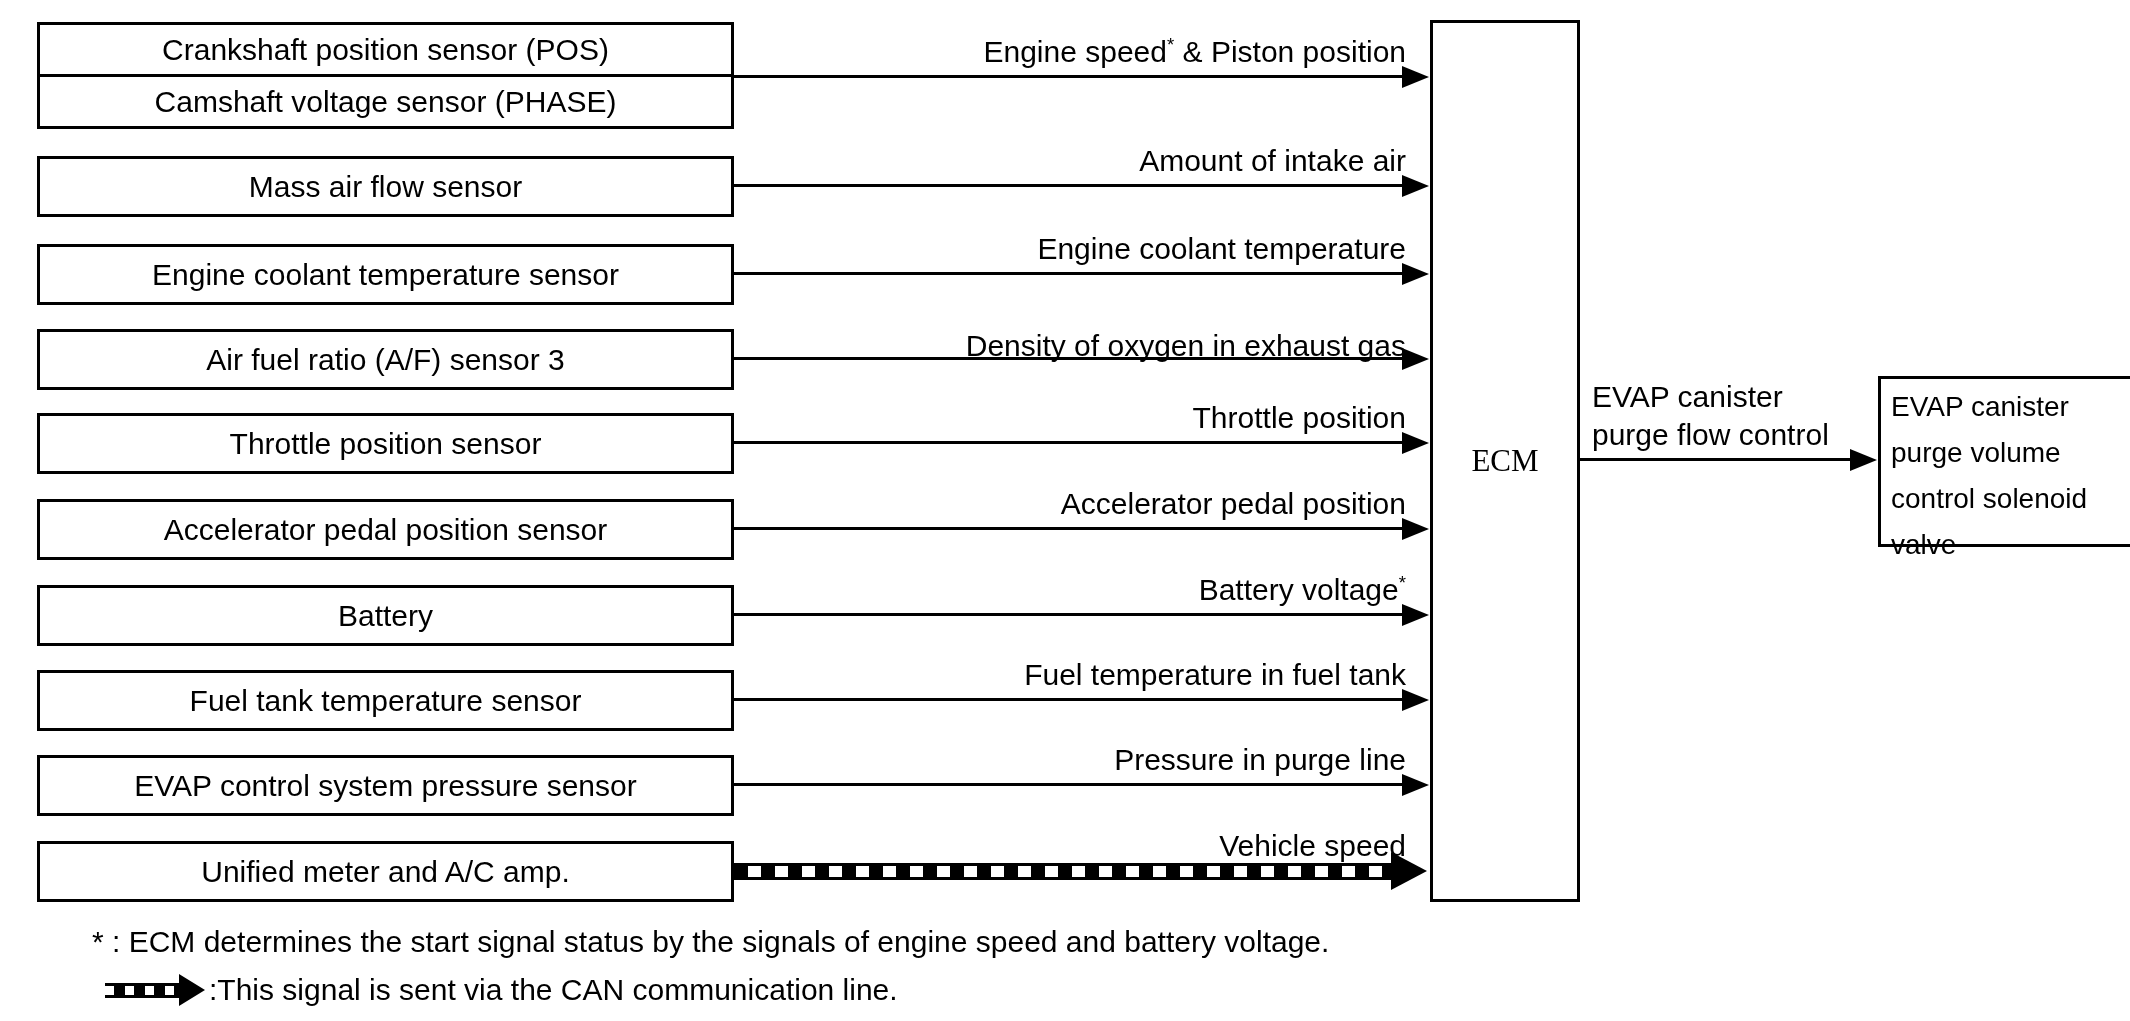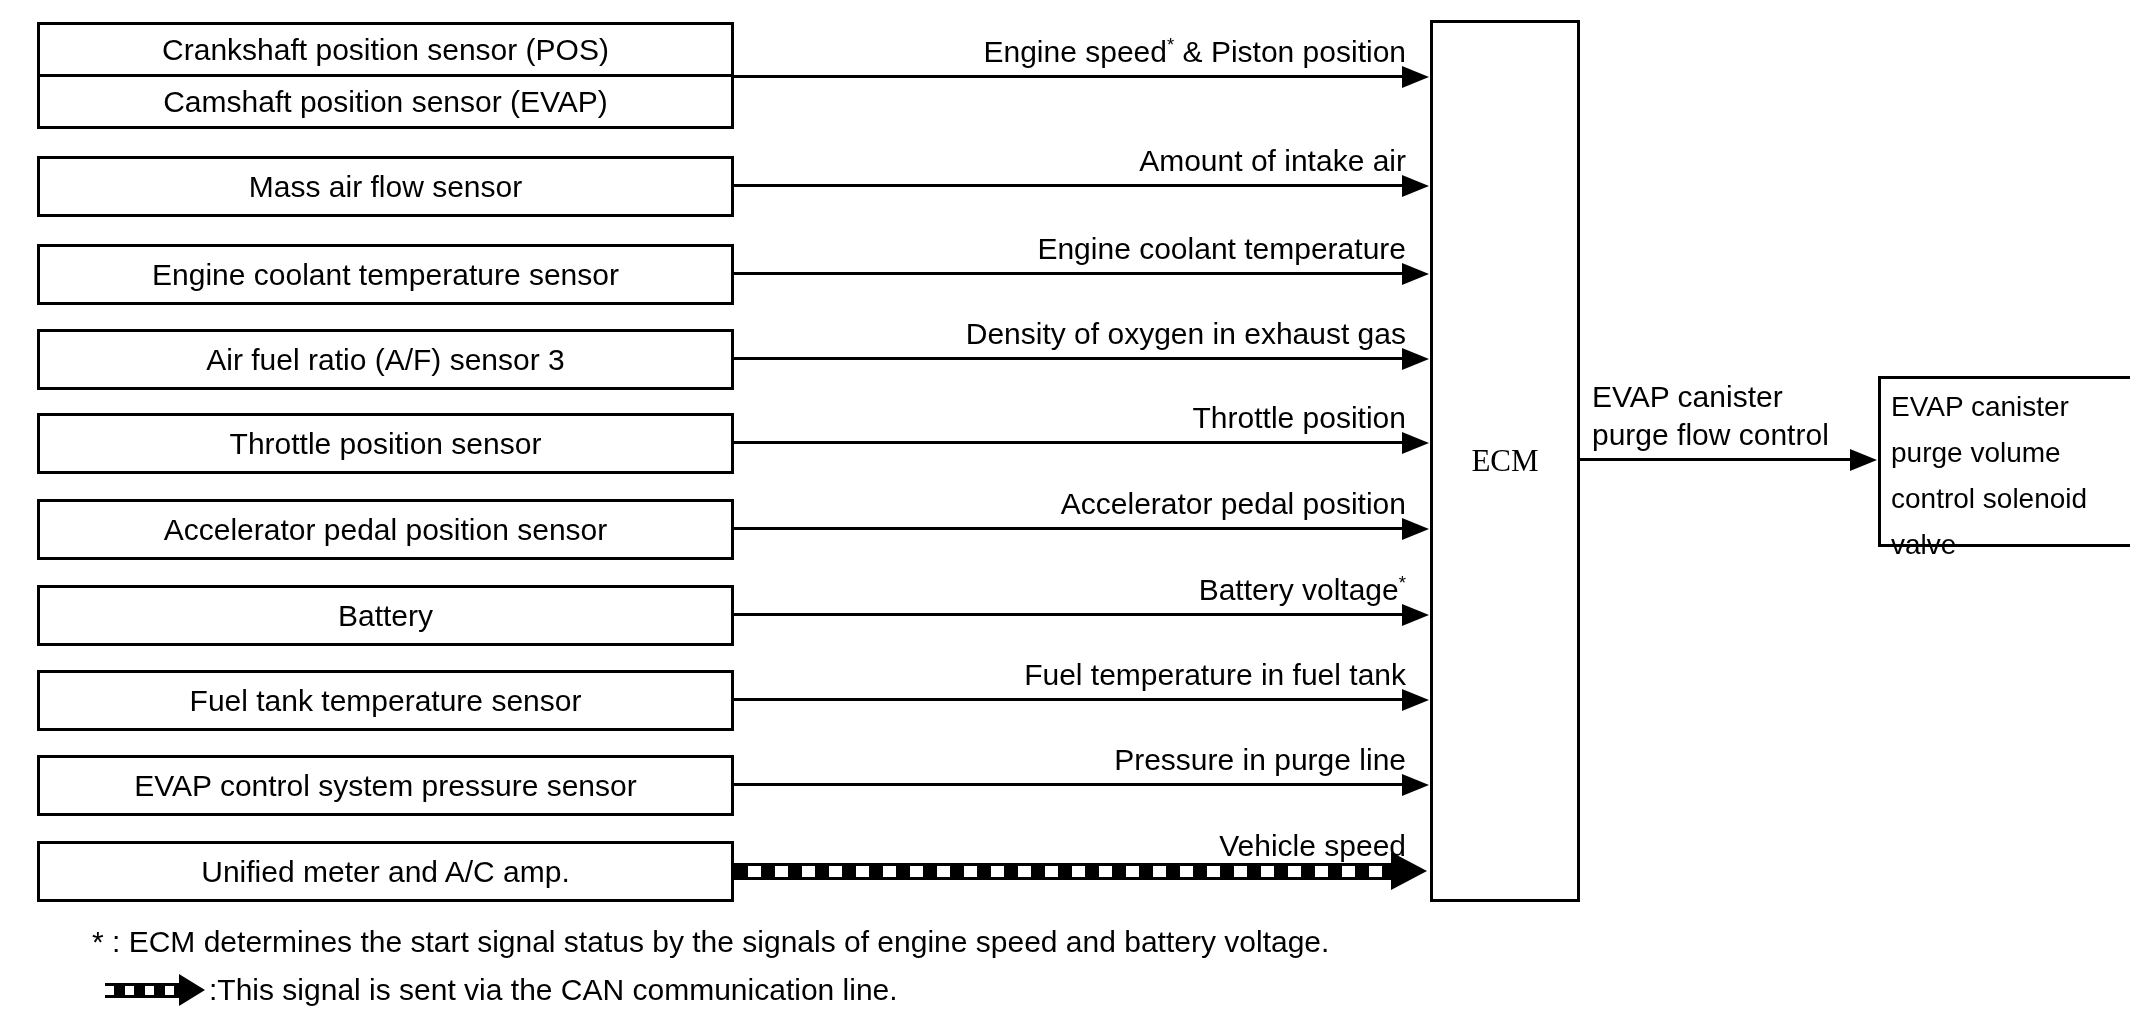--- a/index.html
+++ b/index.html
@@ -179,21 +179,21 @@
   }
 </style>
 </head>
 <body>
 
 <div class="canvas">
 
   <div class="box compound" style="top:22px">
     <div class="cell">Crankshaft position sensor (POS)</div>
     <div class="divider"></div>
-    <div class="cell">Camshaft position sensor (EVAP)</div>
+    <div class="cell">Camshaft voltage sensor (PHASE)</div>
   </div>
 
   <div class="box single" style="top:156px">Mass air flow sensor</div>
   <div class="box single" style="top:244px">Engine coolant temperature sensor</div>
   <div class="box single" style="top:329px">Air fuel ratio (A/F) sensor 3</div>
   <div class="box single" style="top:499px">Accelerator pedal position sensor</div>
   <div class="box single" style="top:413px">Throttle position sensor</div>
   <div class="box single" style="top:585px">Battery</div>
   <div class="box single" style="top:670px">Fuel tank temperature sensor</div>
   <div class="box single" style="top:755px">EVAP control system pressure sensor</div>
@@ -204,21 +204,21 @@
   <div class="arrow-head" style="top:66px"></div>
 
   <div class="sig-label" style="top:141px"><span>Amount of intake air</span><sup></sup><span></span></div>
   <div class="arrow-line" style="top:184px"></div>
   <div class="arrow-head" style="top:175px"></div>
 
   <div class="sig-label" style="top:229px"><span>Engine coolant temperature</span><sup></sup><span></span></div>
   <div class="arrow-line" style="top:272px"></div>
   <div class="arrow-head" style="top:263px"></div>
 
-  <div class="sig-label" style="top:314px"><span>Density of oxygen in exhaust gas</span><sup></sup><span></span></div>
+  <div class="sig-label" style="top:326px"><span>Density of oxygen in exhaust gas</span><sup></sup><span></span></div>
   <div class="arrow-line" style="top:357px"></div>
   <div class="arrow-head" style="top:348px"></div>
 
   <div class="sig-label" style="top:398px"><span>Throttle position</span><sup></sup><span></span></div>
   <div class="arrow-line" style="top:441px"></div>
   <div class="arrow-head" style="top:432px"></div>
 
   <div class="sig-label" style="top:484px"><span>Accelerator pedal position</span><sup></sup><span></span></div>
   <div class="arrow-line" style="top:527px"></div>
   <div class="arrow-head" style="top:518px"></div>

